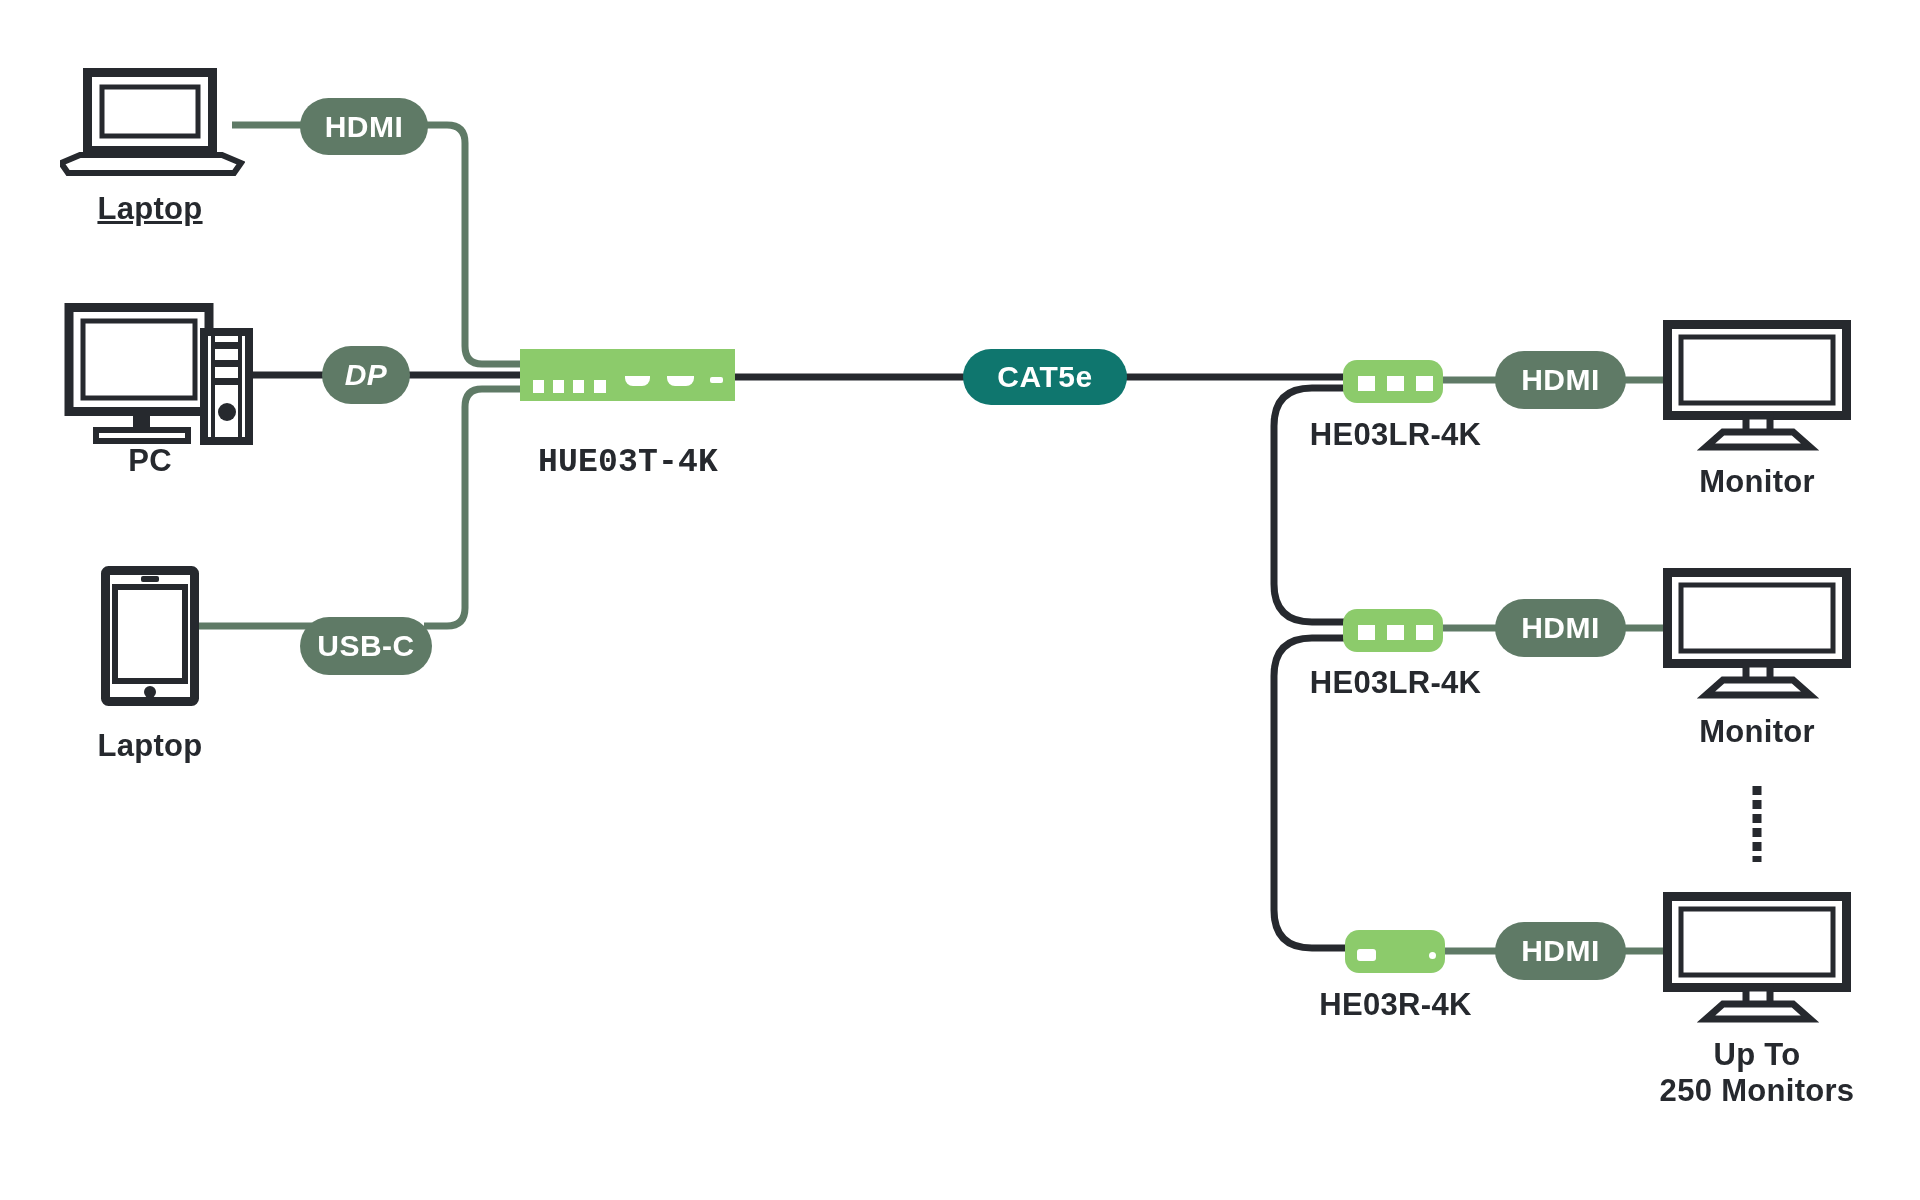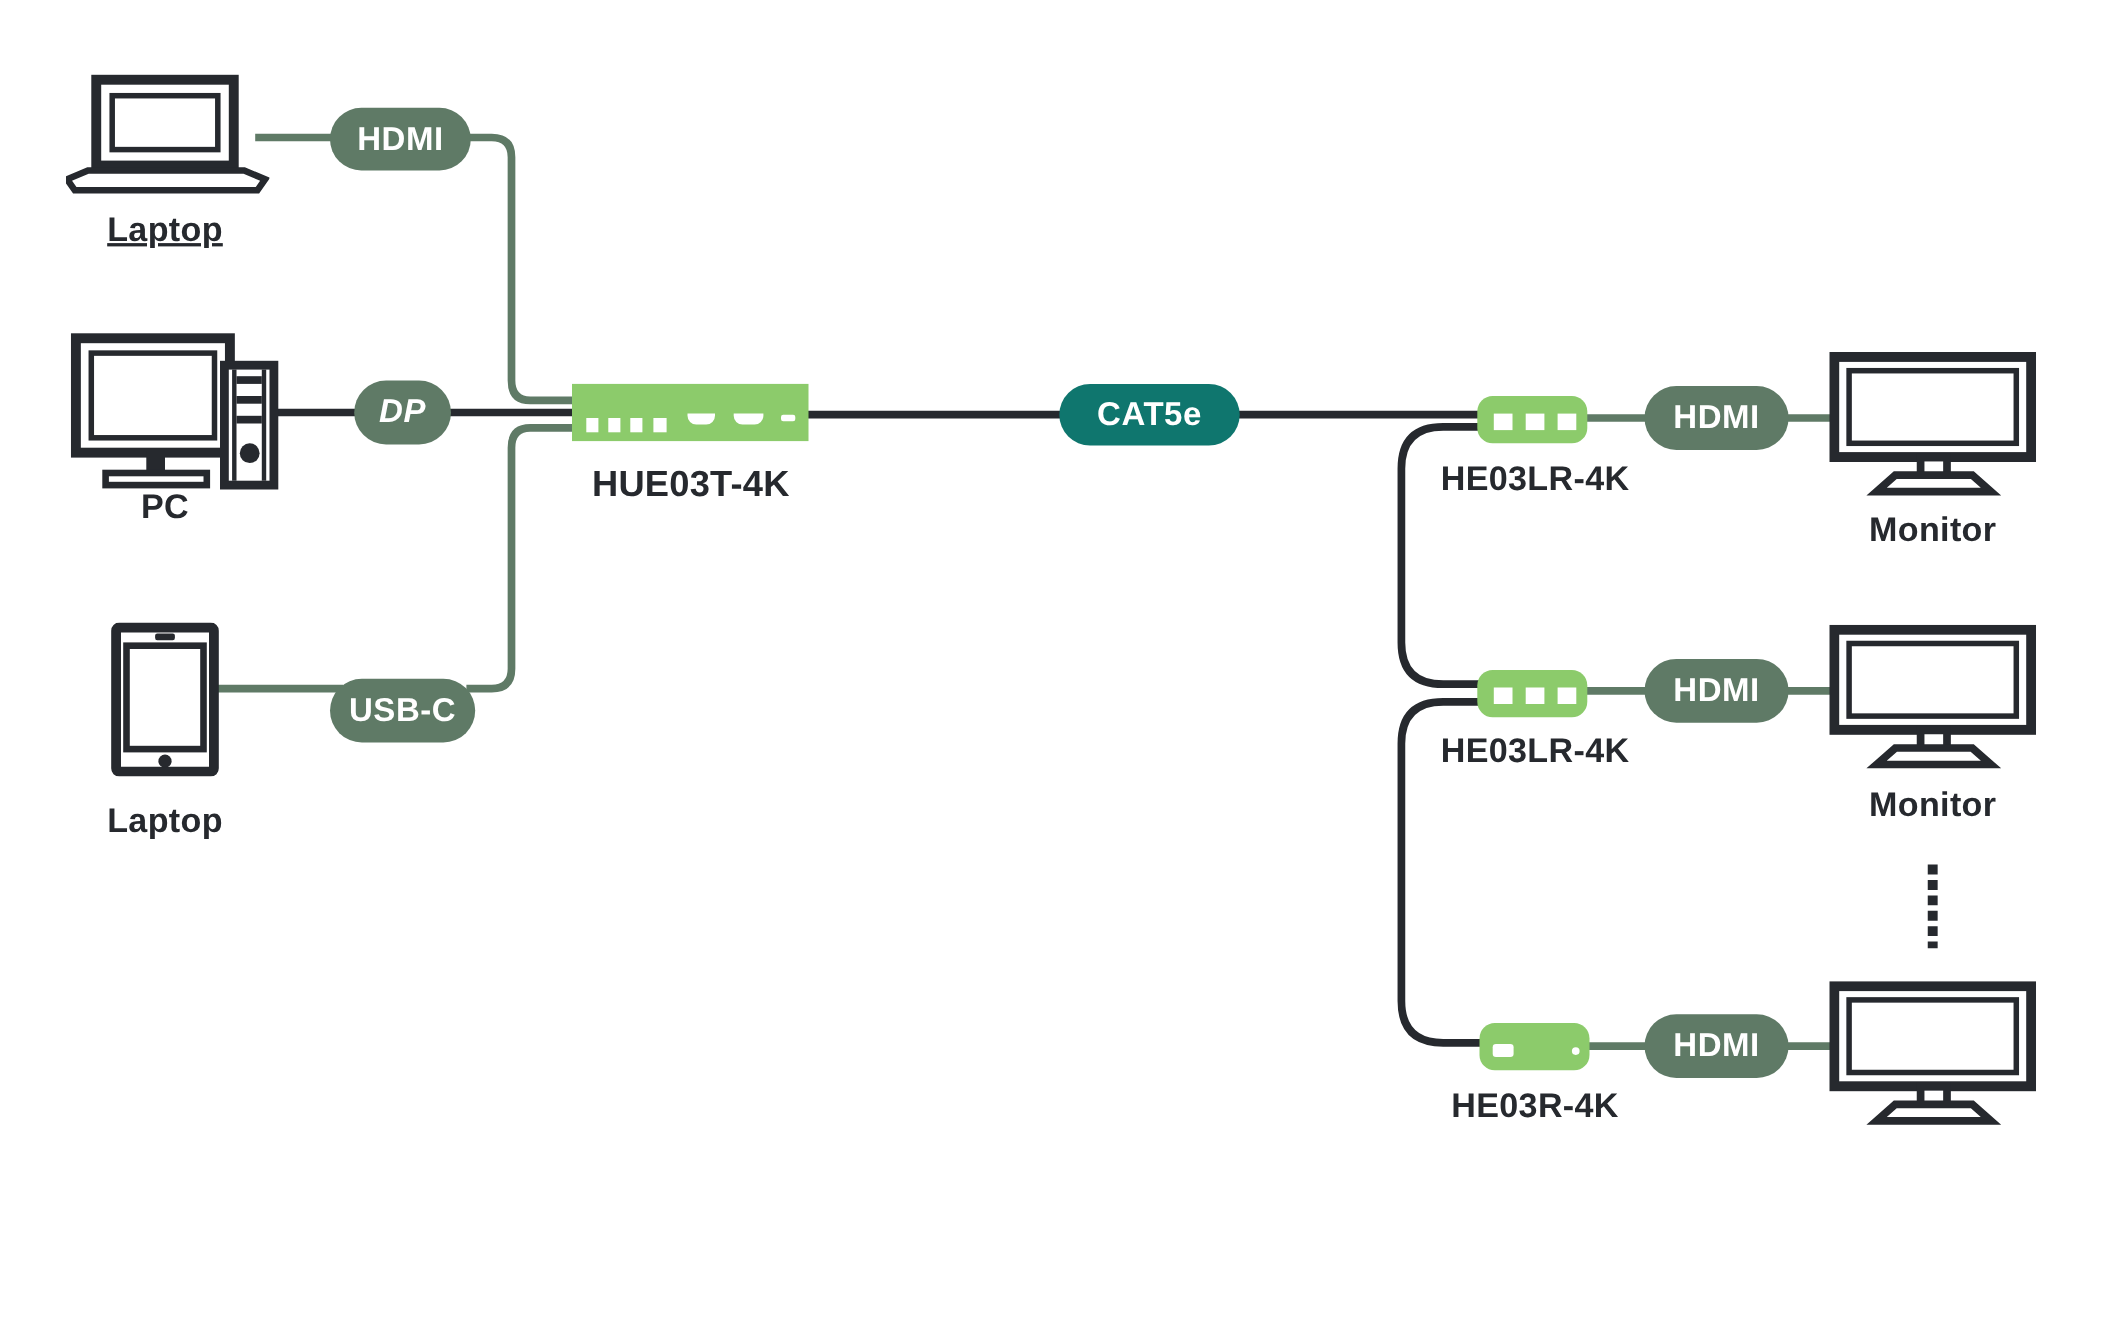--- a/index.html
+++ b/index.html
@@ -89,21 +89,21 @@
 
   <div class="devbox" style="left:520px;top:349px;width:215px;height:52px;">
     <div class="port" style="left:13px;top:31px;width:11px;height:13px;"></div>
     <div class="port" style="left:33px;top:31px;width:11px;height:13px;"></div>
     <div class="port" style="left:53px;top:31px;width:11px;height:13px;"></div>
     <div class="port" style="left:74px;top:31px;width:12px;height:13px;"></div>
     <div class="port" style="left:105px;top:27px;width:25px;height:10px;border-radius:0 0 8px 8px;"></div>
     <div class="port" style="left:147px;top:27px;width:27px;height:10px;border-radius:0 0 8px 8px;"></div>
     <div class="port" style="left:190px;top:28px;width:13px;height:6px;border-radius:2px;"></div>
   </div>
-  <div class="lbl model" style="left:519px;top:421px;width:218px;">HUE03T-4K</div>
+  <div class="lbl model" style="left:519px;top:444px;width:218px;font-family:Liberation Mono, monospace;">HUE03T-4K</div>
 
   <div class="pill ink" style="left:963px;top:349px;width:164px;height:56px;">CAT5e</div>
 
   <div class="devbox rounded" style="left:1343px;top:360px;width:100px;height:43px;">
     <div class="port" style="left:15px;top:16px;width:17px;height:15px;"></div>
     <div class="port" style="left:44px;top:16px;width:17px;height:15px;"></div>
     <div class="port" style="left:73px;top:16px;width:17px;height:15px;"></div>
   </div>
   <div class="lbl" style="left:1293px;top:417px;width:205px;">HE03LR-4K</div>
   <div class="pill sage" style="left:1495px;top:351px;width:131px;height:58px;">HDMI</div>
@@ -141,14 +141,18 @@
   <div class="lbl" style="left:1293px;top:987px;width:205px;">HE03R-4K</div>
   <div class="pill sage" style="left:1495px;top:922px;width:131px;height:58px;">HDMI</div>
   <div class="icon" style="left:1663px;top:892px;">
     <svg width="188" height="131" viewBox="0 0 188 131">
       <rect x="4.5" y="4.5" width="179" height="91" fill="#fff" stroke="#26292E" stroke-width="9"></rect>
       <rect x="18" y="17" width="152" height="66" fill="#fff" stroke="#26292E" stroke-width="5"></rect>
       <rect x="83" y="96" width="24" height="17" fill="#fff" stroke="#26292E" stroke-width="7"></rect>
       <polygon points="60,112 130,112 147,127 43,127" fill="#fff" stroke="#26292E" stroke-width="7"></polygon>
     </svg>
   </div>
+  <div class="lbl two-line" style="left:1632px;top:1037px;width:250px;">
+    <div>Up To</div>
+    <div>250 Monitors</div>
+  </div>
 
 </div>
 
 </body></html>

